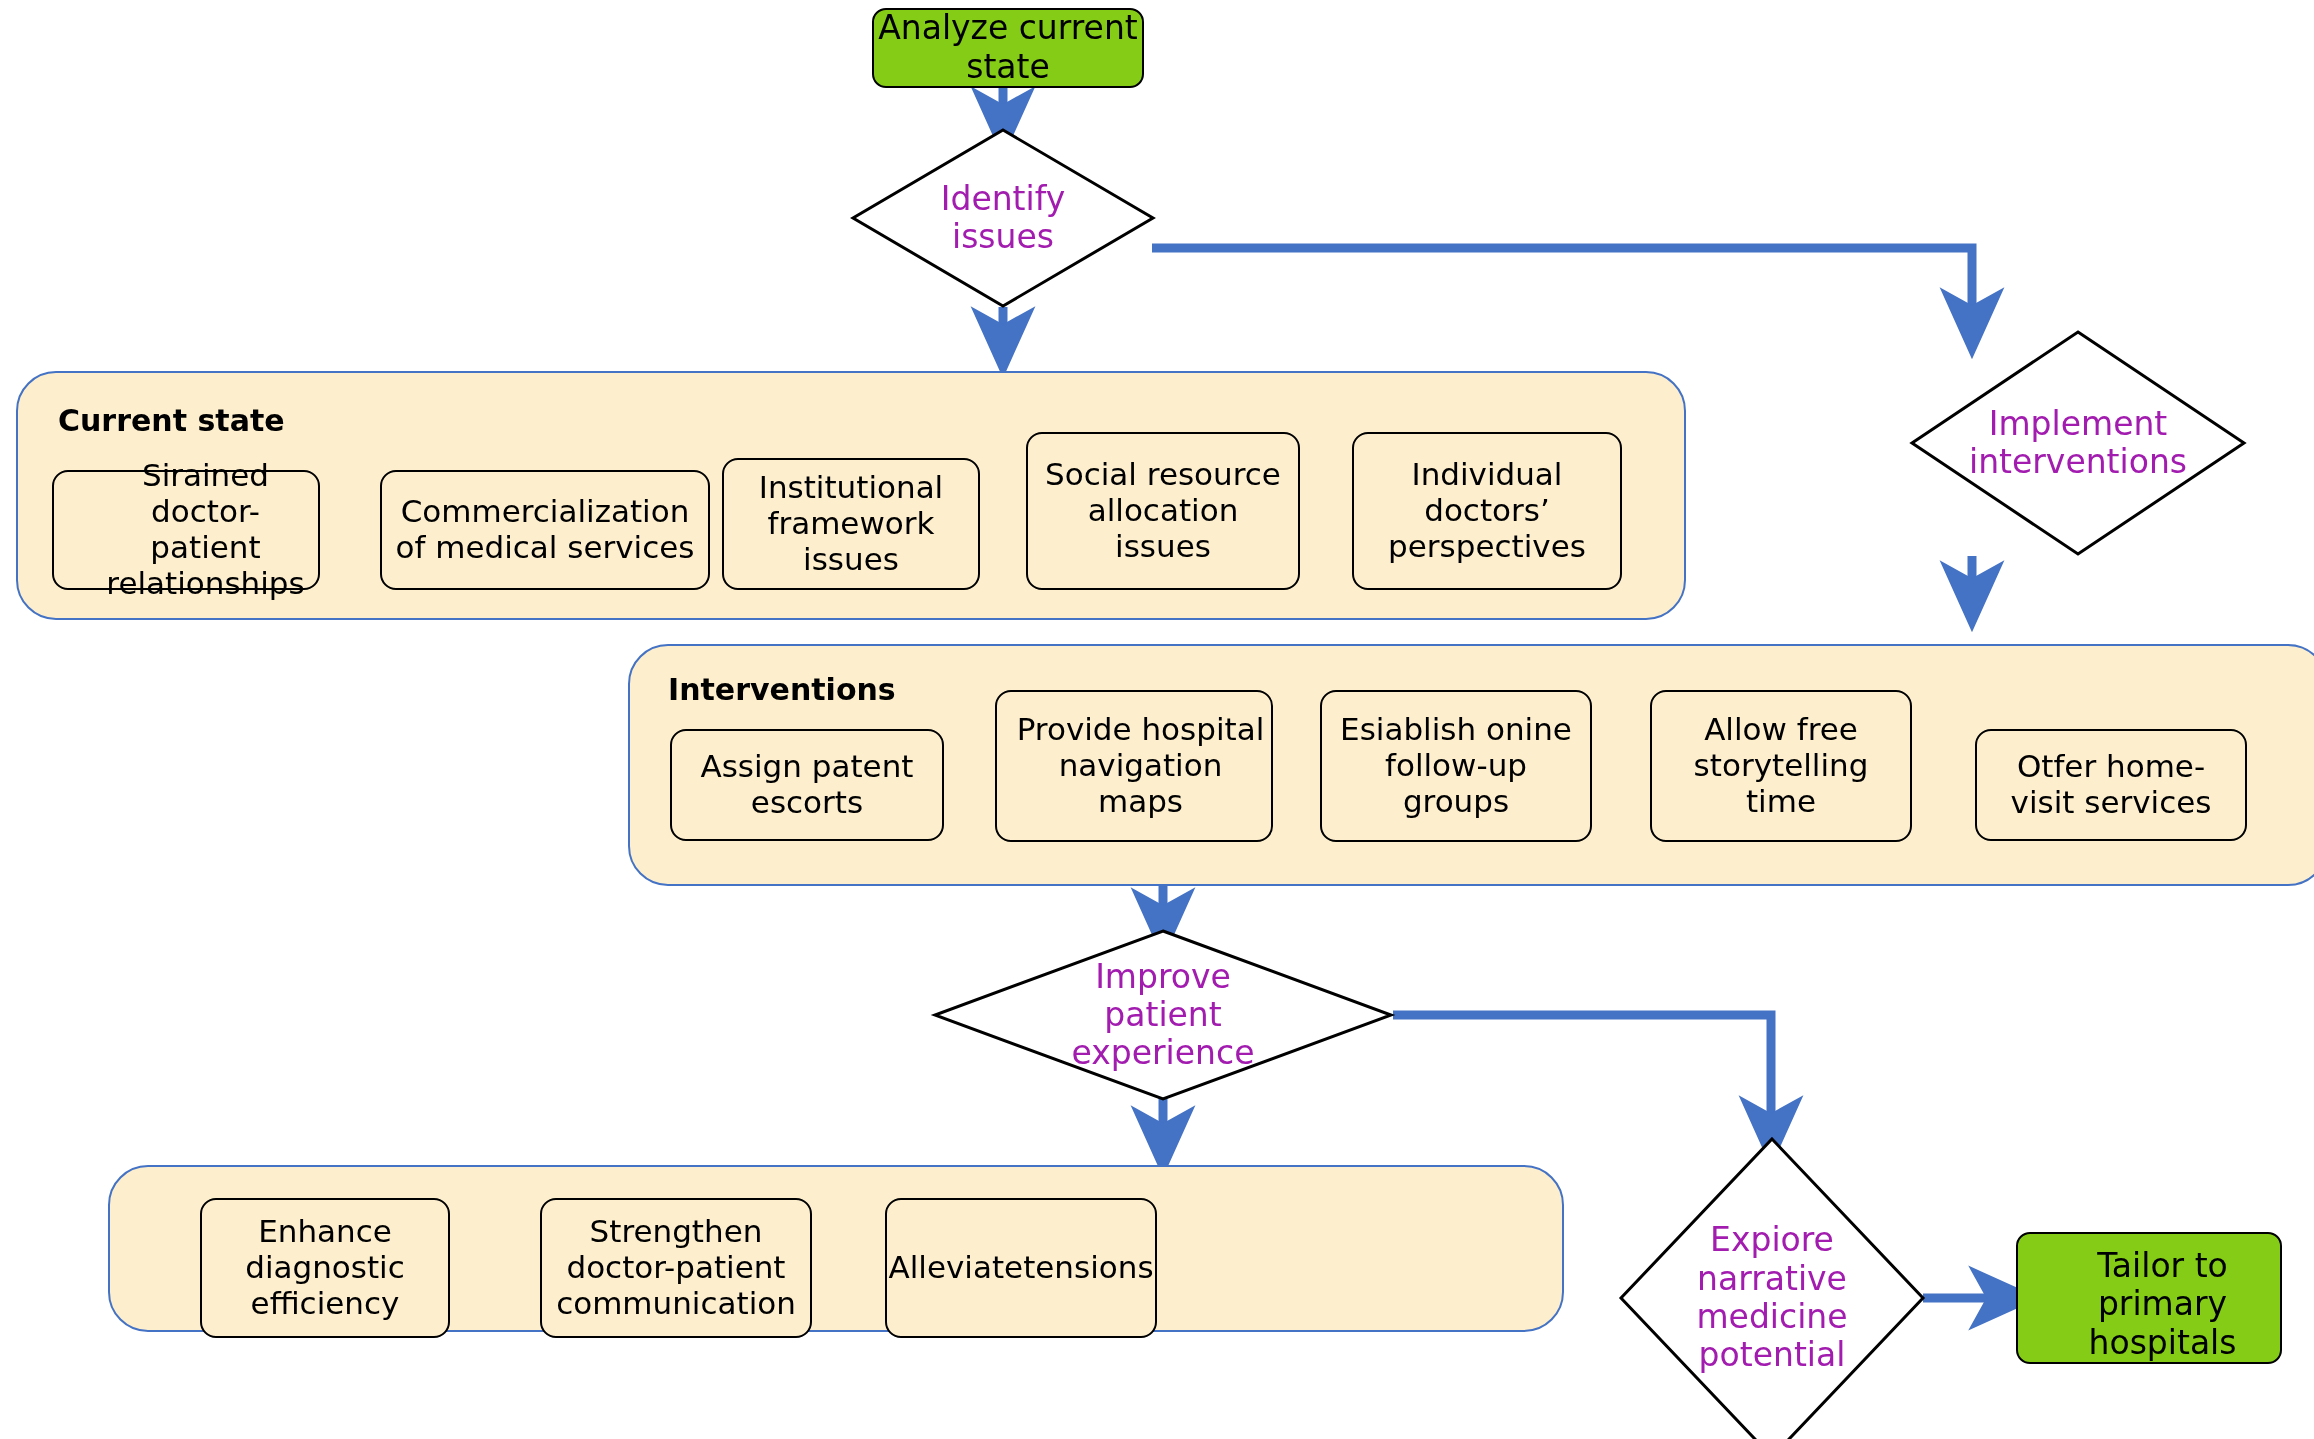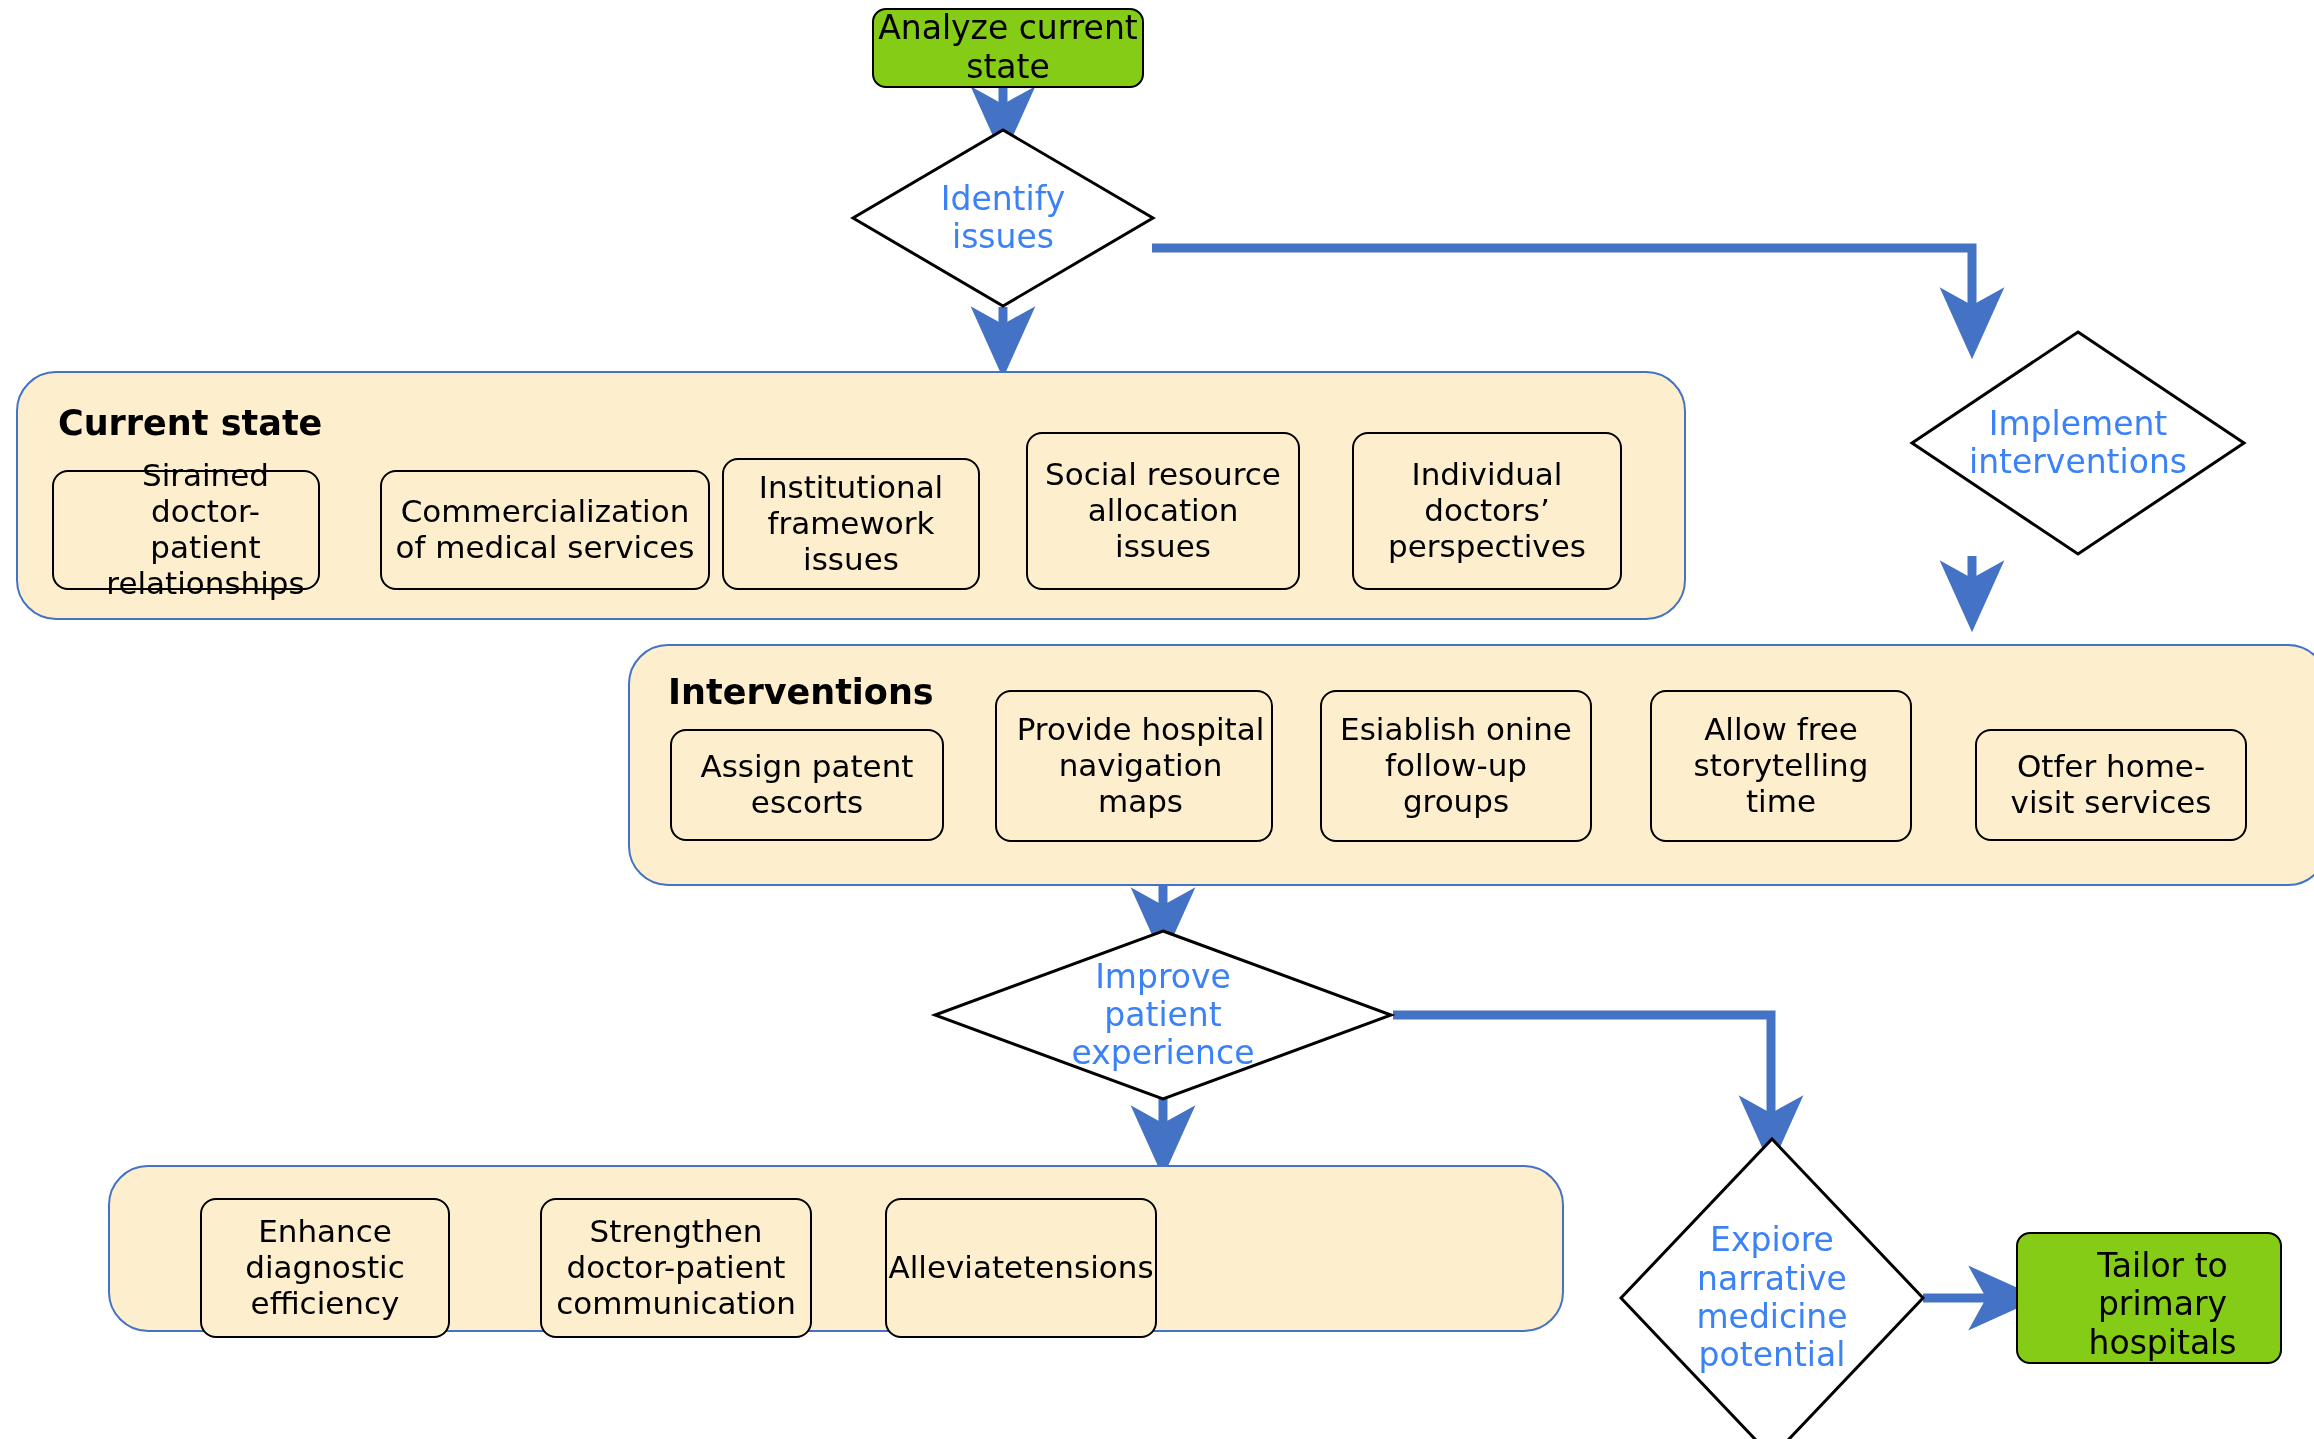--- a/index.html
+++ b/index.html
@@ -58,21 +58,21 @@
   
   .group {
     position: absolute;
     box-sizing: border-box;
     background: #FDEFCE;
     border: 2.5px solid #4472C4;
     border-radius: 40px;
   }
   .group-title {
     position: absolute;
-    font-size: 35px;
+    font-size: 30px;
     font-weight: bold;
     color: #000000;
     white-space: nowrap;
   }
 
   
   .diamond {
     position: absolute;
   }
   .diamond svg {
@@ -86,21 +86,21 @@
     left: 0;
     top: 0;
     width: 100%;
     height: 100%;
     display: flex;
     align-items: center;
     justify-content: center;
     text-align: center;
     font-size: 33px;
     line-height: 1.16;
-    color: #3b82f6;
+    color: #a21caf;
     white-space: pre-line;
   }
 
   .txt { white-space: pre-line; display: block; }
 </style>
 </head>
 <body>
 
 <div id="stage">
 

